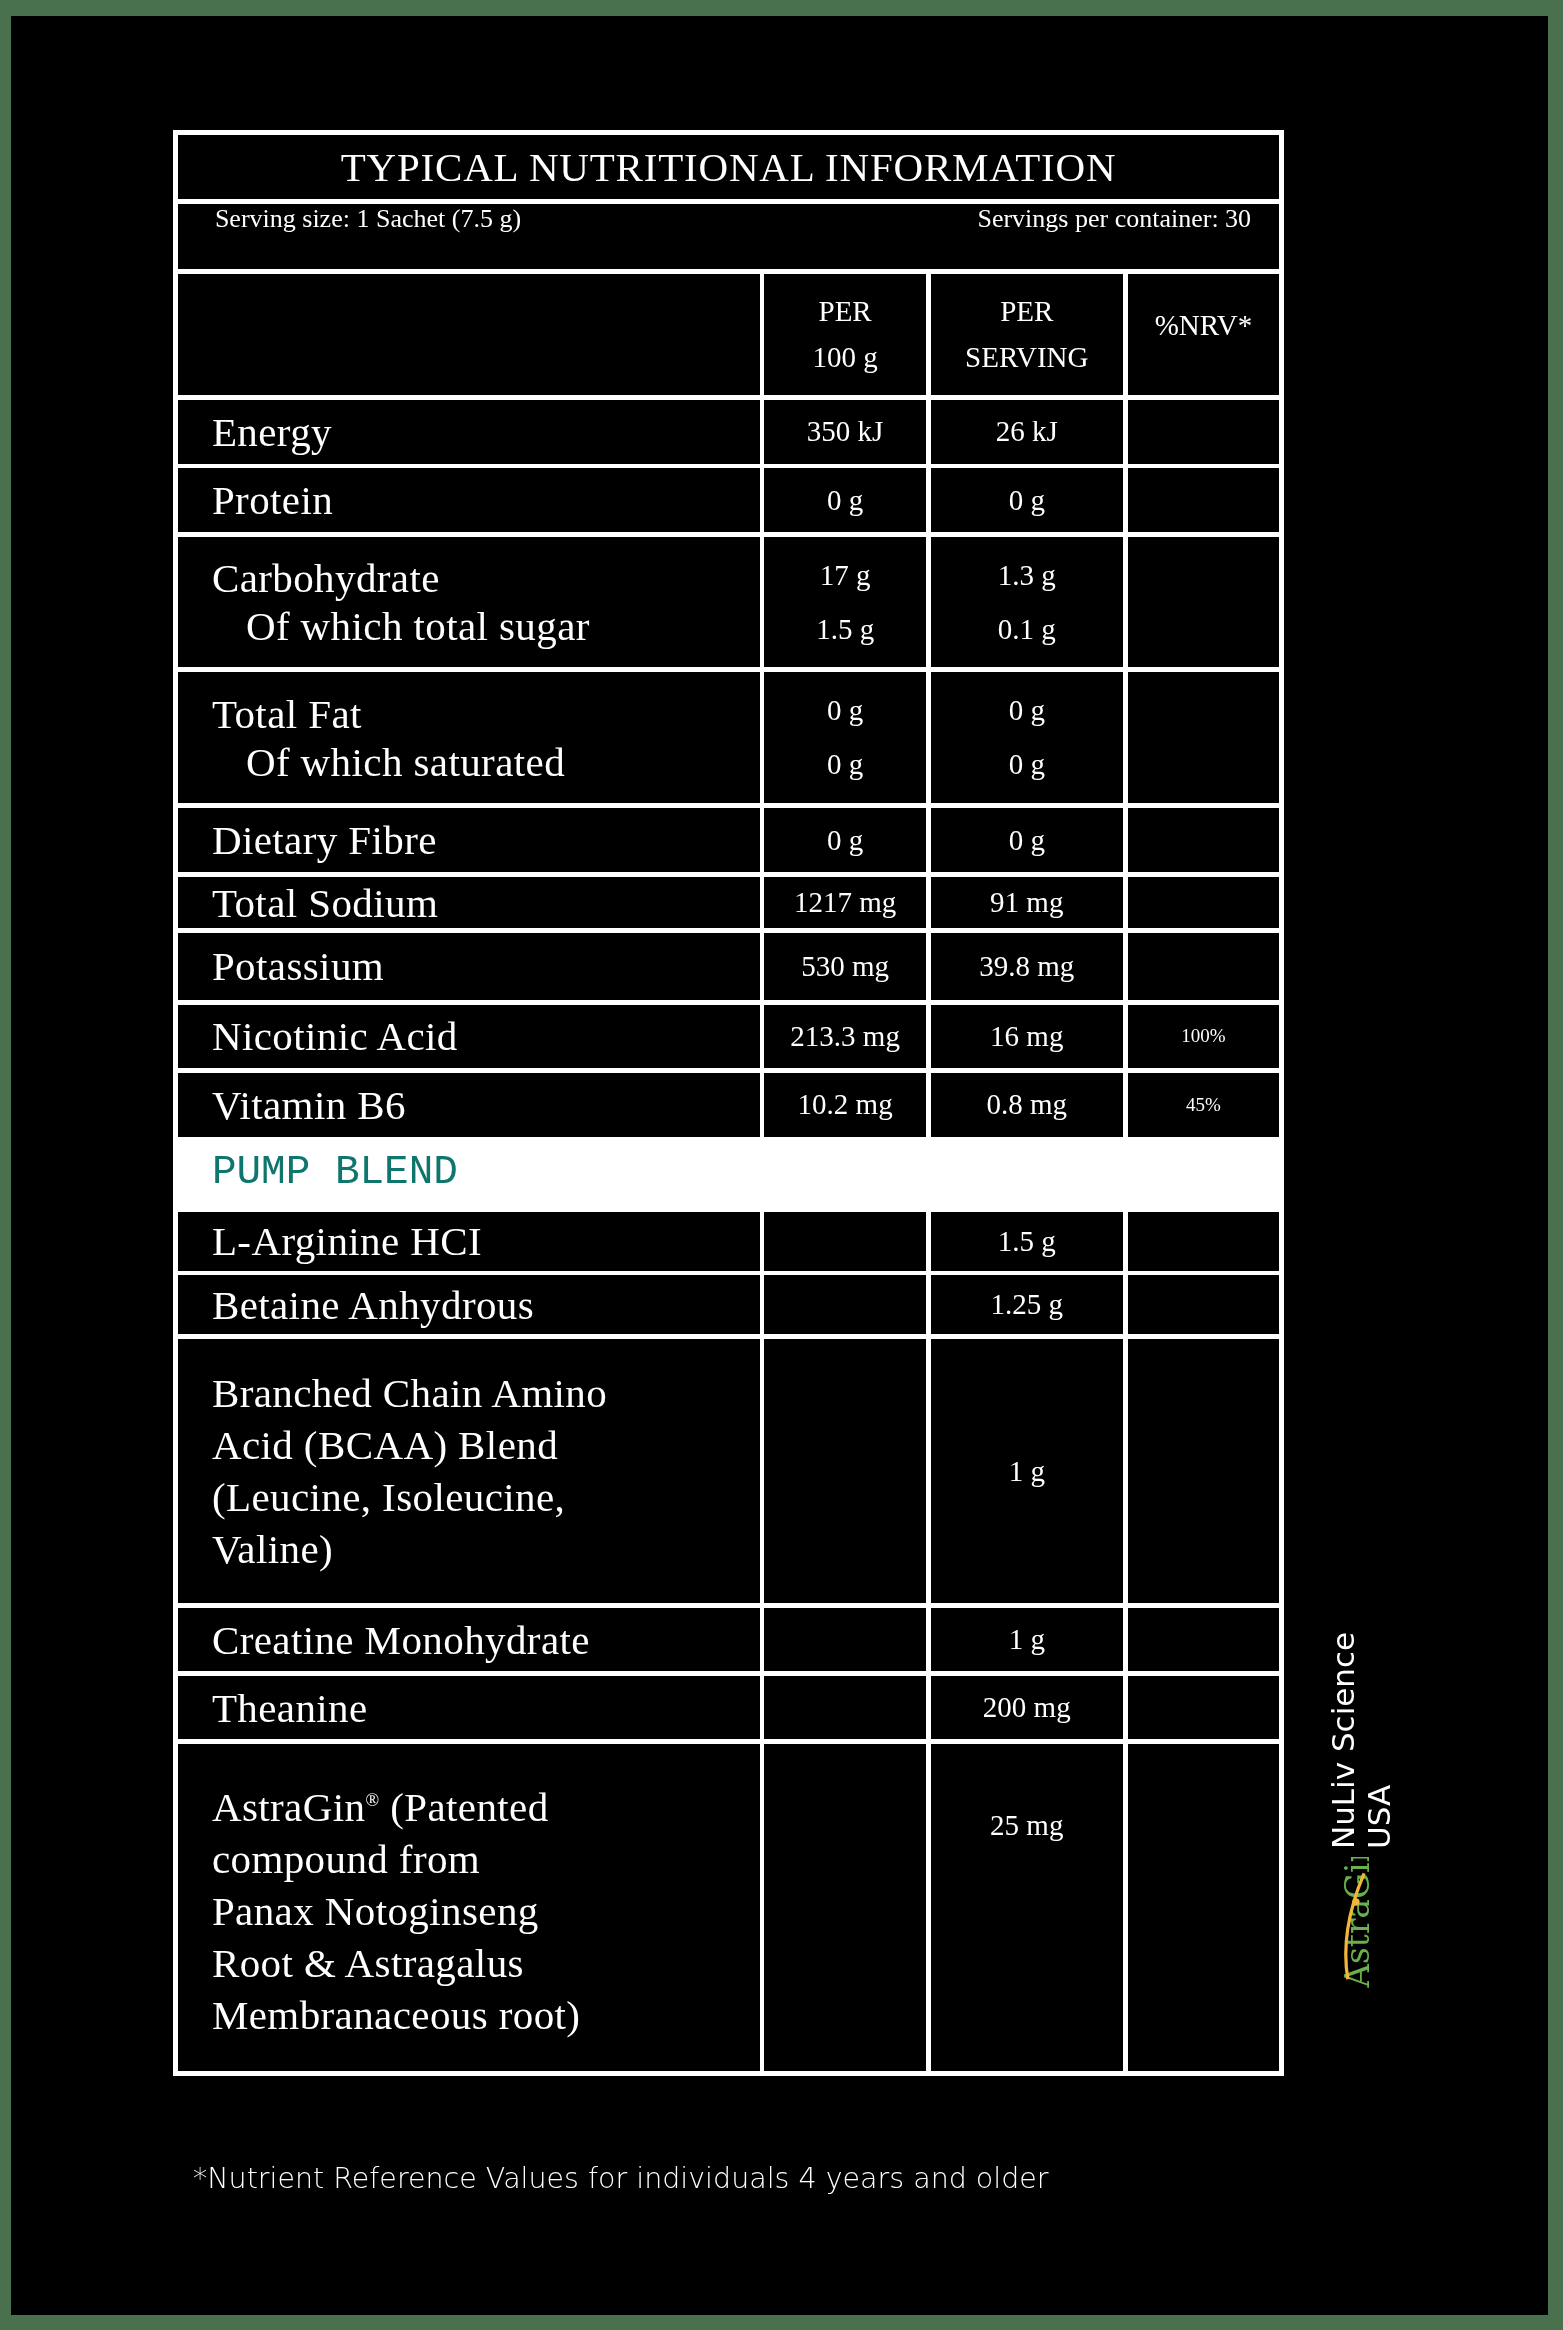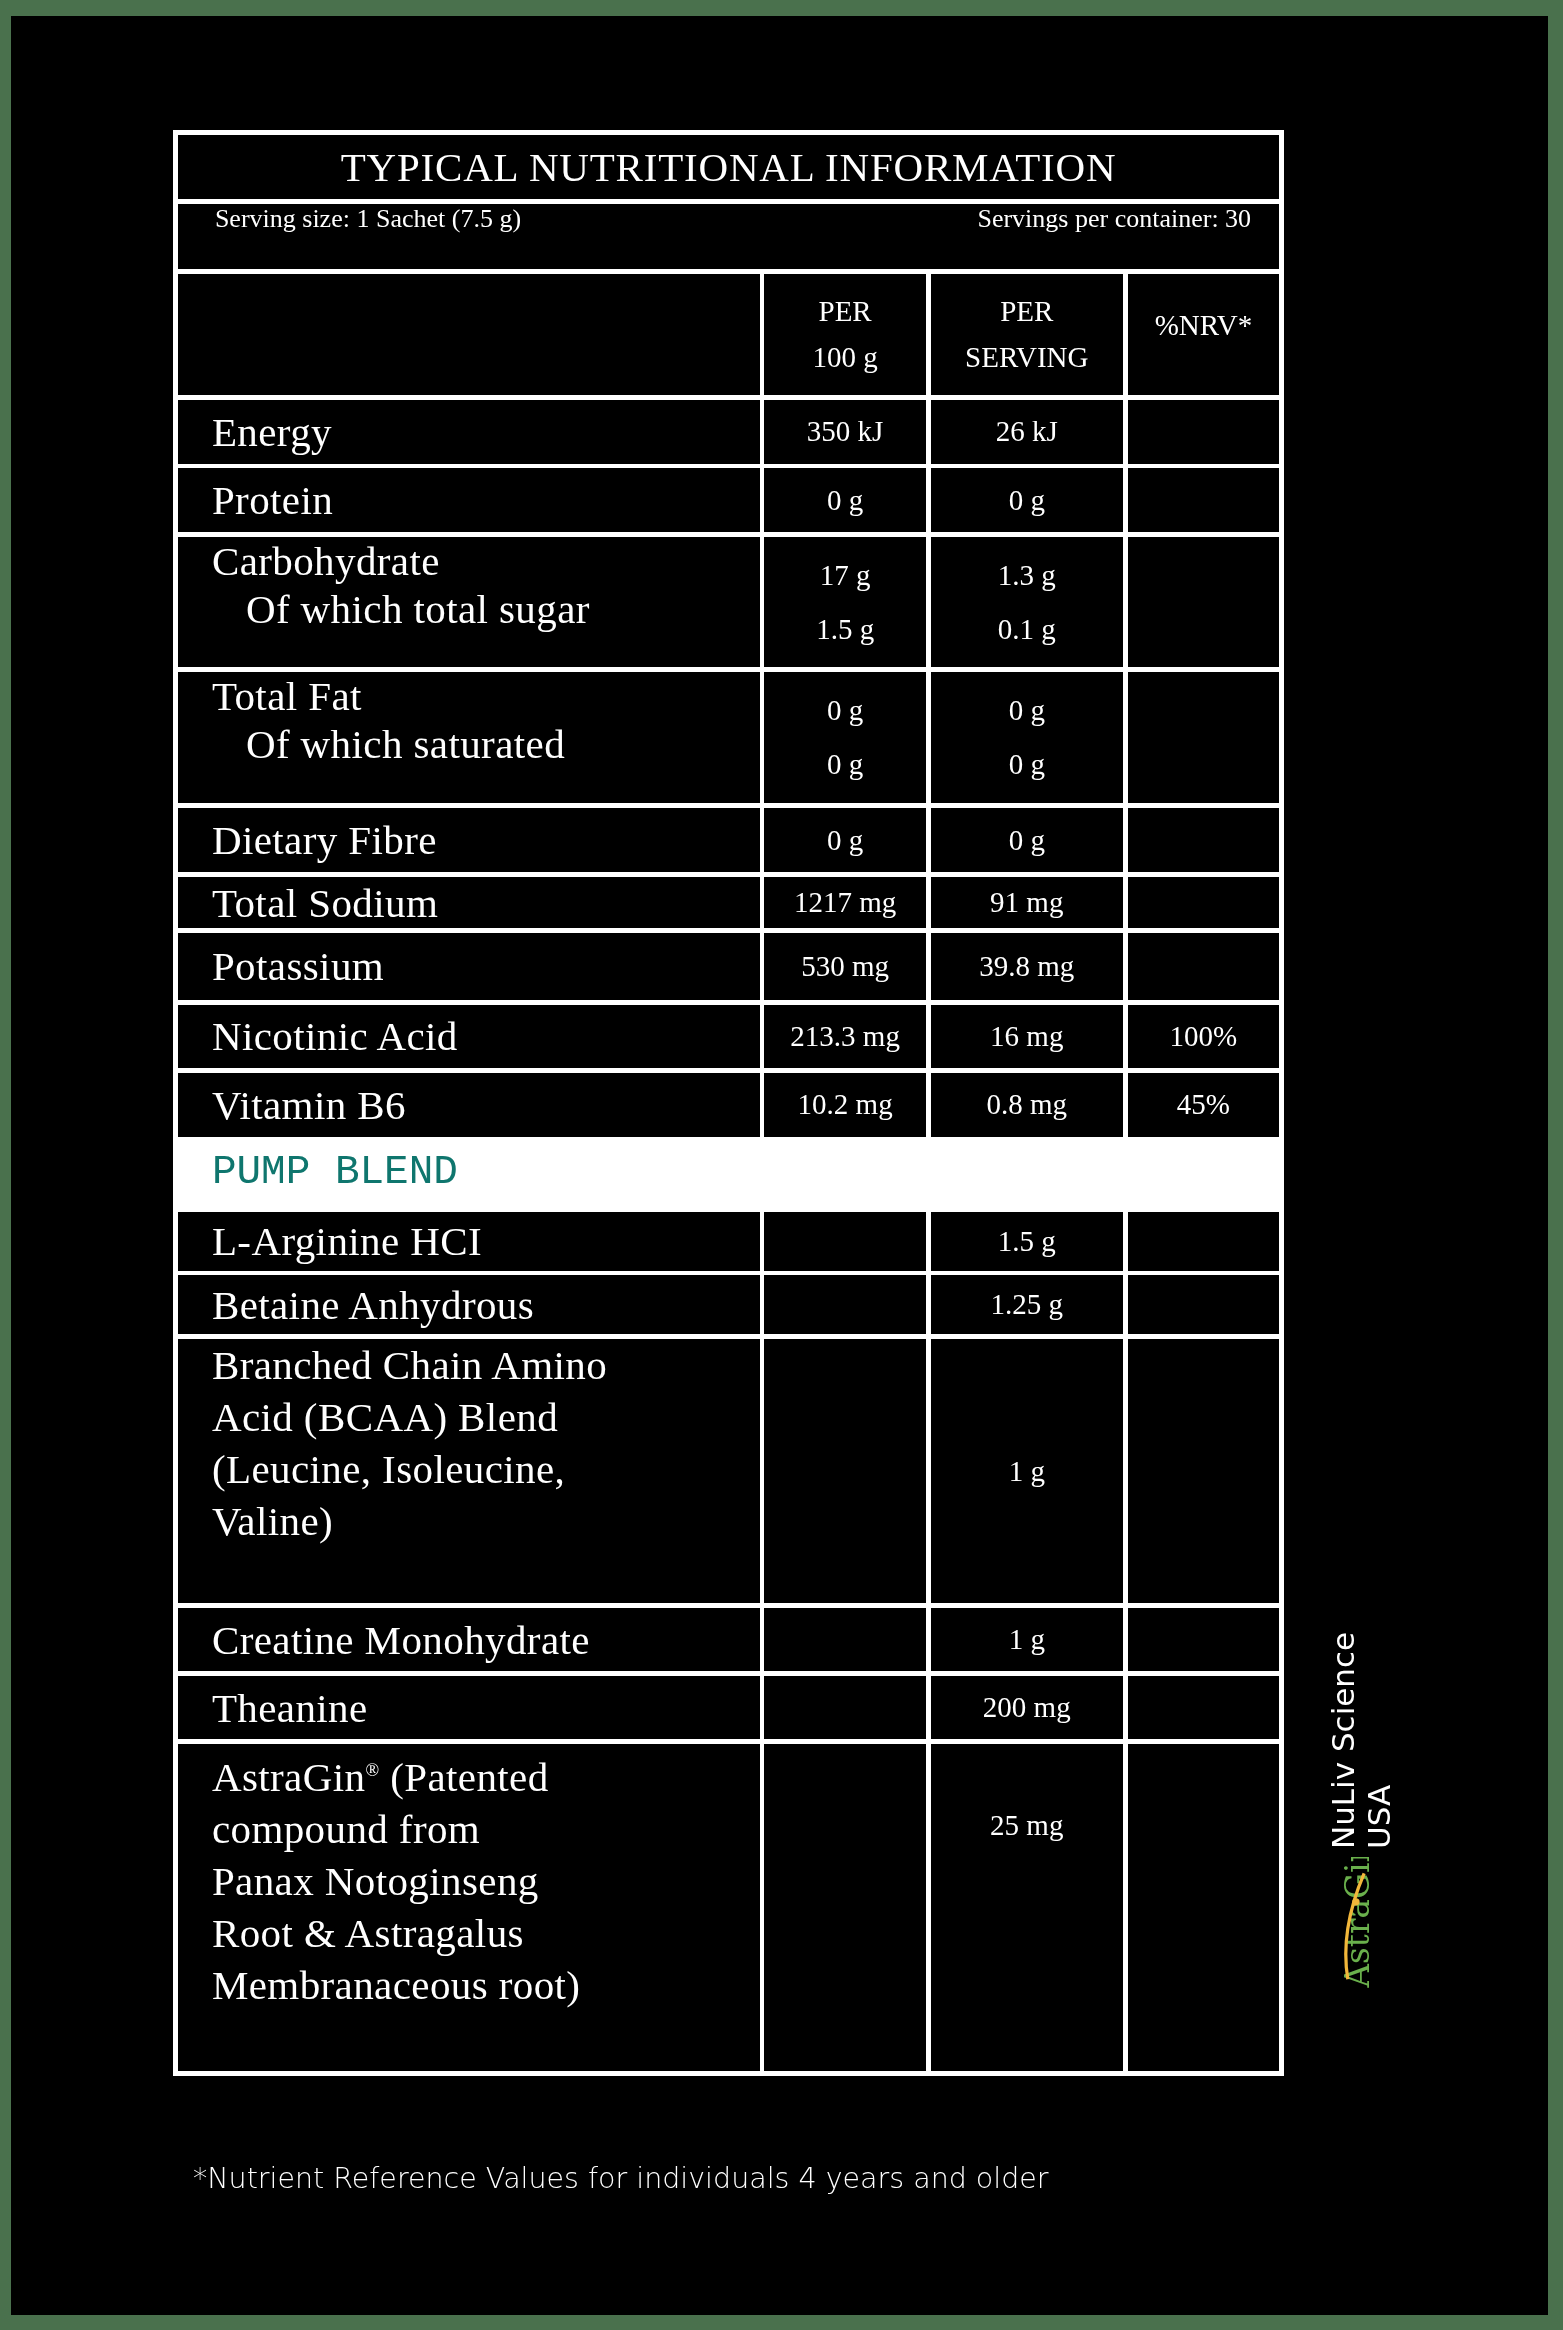--- a/index.html
+++ b/index.html
@@ -11,29 +11,29 @@
   .table {
     position:absolute; left:173px; top:130px; width:1111px;
     background:#fff; padding:4.9px; box-sizing:border-box;
   }
   .row { display:flex; gap:4.9px; margin-bottom:4.9px;font-family:Liberation Serif, serif; }
   .row:last-child { margin-bottom:0; }
   .cell { background:#000; box-sizing:border-box; display:flex; font-weight:300; }
   .c-name { width:584px; padding-left:34px; align-items:center; font-size:41px; letter-spacing:0.4px; }
   .c-100 { width:162px; justify-content:center; align-items:center; font-size:29px; }
   .c-srv { width:193px; justify-content:center; align-items:center; font-size:29px; }
-  .c-nrv { width:152px; justify-content:center; align-items:center; font-size:29px; }
+  .c-nrv { width:152px; justify-content:center; align-items:center; font-size:19px; }
   .full { flex:1; }
   .title-cell { height:64px; justify-content:center; align-items:center; font-size:41px; letter-spacing:0.8px; }
   .serving-cell { height:65px; justify-content:space-between; align-items:flex-start; padding:0 28px 0 37px; font-size:26px; }
   .hdr .cell { height:121px; }
   .hdr .c-100, .hdr .c-srv, .hdr .c-nrv { flex-direction:column; font-size:29px; line-height:46px; text-align:center; }
   .hdr .c-nrv { justify-content:flex-start; padding-top:28px; }
   .stack { flex-direction:column; align-items:center; justify-content:space-around; padding:11.4px 0; }
-  .name-stack { flex-direction:column; align-items:flex-start; justify-content:flex-start; }
+  .name-stack { flex-direction:column; align-items:flex-start; justify-content:center; }
   .sub { padding-left:34px; }
   .blend-row { background:#fff; color:#0f766e; height:70px; display:flex; align-items:center; padding-left:34px; font-size:41px; font-weight:300; margin-bottom:4.9px;font-family:Liberation Mono, monospace; }
   .multi { line-height:52px; }
   .reg { font-size:18px; vertical-align:super; }
   .top-al { align-items:flex-start; }
   .footnote { position:absolute; left:193px; top:2162px; font-size:28.5px; font-weight:300; }
   .logo { position:absolute; left:1313px; top:1572px; width:90px; height:538px; }
   .brand-text {
     position:absolute; left:1336px; top:1572px; width:49px; height:277px;
     writing-mode:vertical-rl; transform:rotate(180deg); font-size:31px; display:flex; align-items:center; justify-content:center;

